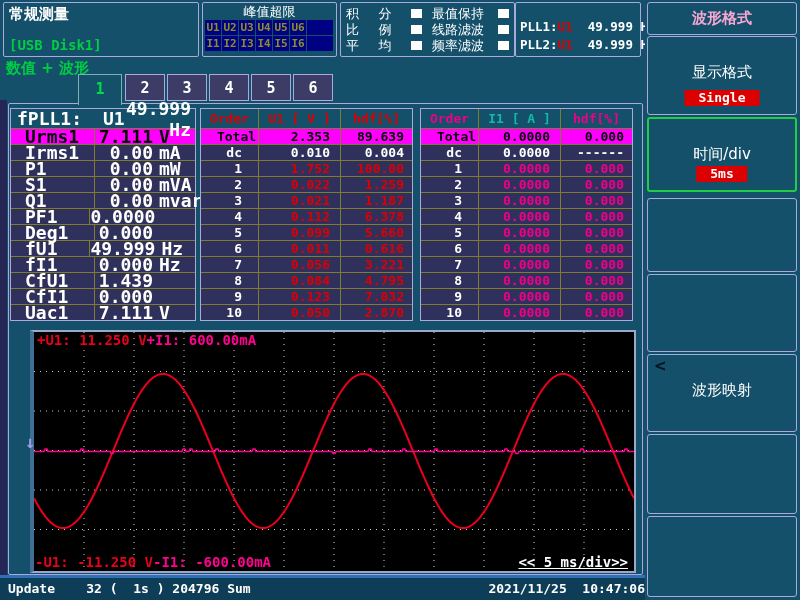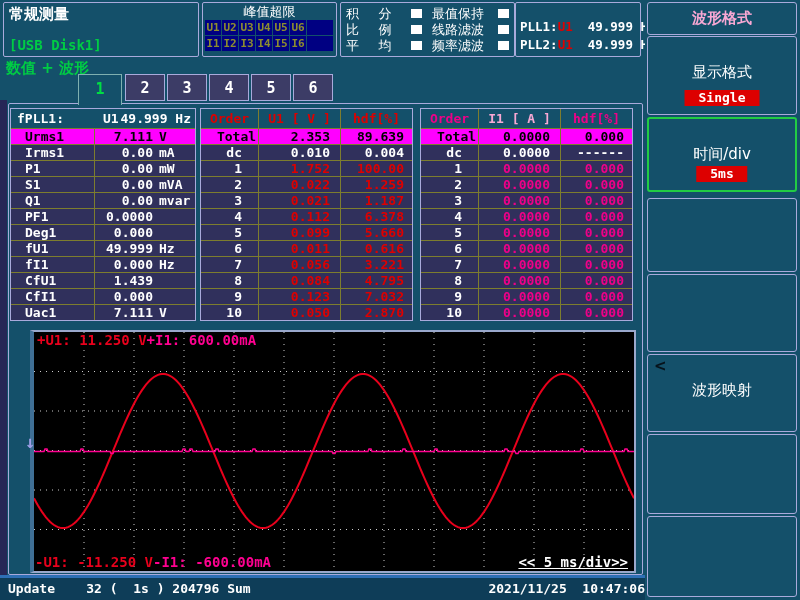--- a/index.html
+++ b/index.html
@@ -38,21 +38,21 @@
        font-family:"DejaVu Sans Mono",monospace;box-sizing:border-box;}
   .tab.active{width:44px;height:31px;background:#14506a;border:1px solid #7fb0b0;
               border-bottom:none;color:#00dd44;line-height:29px;margin-right:3px;}
 
   #content{left:8px;top:103px;width:635px;height:472px;border:1px solid #a9aadb;}
   #left-edge{left:0;top:100px;width:7px;height:475px;background:#262656;}
 
   
   #mtable{position:absolute;left:10px;top:108px;width:186px;border:1px solid #a9aadb;
           background:#30305c;font-family:"DejaVu Sans Mono",monospace;font-weight:bold;
-          font-size:13px;color:#fff;box-sizing:border-box;}
+          font-size:18px;color:#fff;box-sizing:border-box;}
   .lt-header{display:flex;height:19px;background:#14506a;align-items:center;}
   .lt-header .lbl{width:84px;padding-left:6px;box-sizing:border-box;}
   .lt-header .src{margin-left:8px;}
   .lt-header .hval{flex:1;text-align:right;padding-right:4px;}
   .lt-row{display:flex;height:15px;border-top:1px solid #7d7d2e;align-items:center;}
   .lt-row .lbl{width:84px;padding-left:14px;border-right:1px solid #7d7d2e;height:100%;
                display:flex;align-items:center;box-sizing:border-box;}
   .lt-row .num{flex:1;text-align:right;}
   .lt-row .unit{width:42px;padding-left:6px;box-sizing:border-box;}
   .lt-row.hl{background:#ff00ff;color:#000;}
@@ -321,21 +321,21 @@
     </div>
     <div class="ht-row">
       <div class="ht-c0">10</div>
       <div class="ht-c1" style="color: rgb(221, 0, 0);">0.050</div>
       <div class="ht-c2" style="color: rgb(221, 0, 0);">2.870</div>
     </div>
   </div>
 <div id="htable-i" class="htable">
     <div class="ht-row ht-header">
       <div class="ht-c0" style="color: rgb(238, 0, 136);">Order</div>
-      <div class="ht-c1" style="color: #f9a8d4;">I1 [ A ]</div>
+      <div class="ht-c1" style="color: #14b8a6;">I1 [ A ]</div>
       <div class="ht-c2" style="color: rgb(238, 0, 136);">hdf[%]</div>
     </div>
     <div class="ht-row hl">
       <div class="ht-c0" style="justify-content: center; padding-right: 0px;">Total</div>
       <div class="ht-c1" style="color: rgb(0, 0, 0);">0.0000</div>
       <div class="ht-c2" style="color: rgb(0, 0, 0);">0.000</div>
     </div>
     <div class="ht-row">
       <div class="ht-c0">dc</div>
       <div class="ht-c1" style="color: rgb(255, 255, 255);">0.0000</div>

